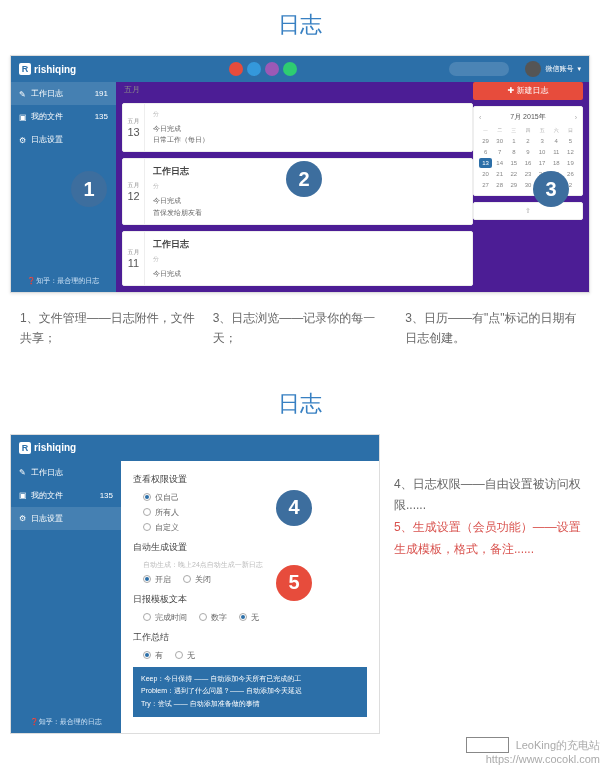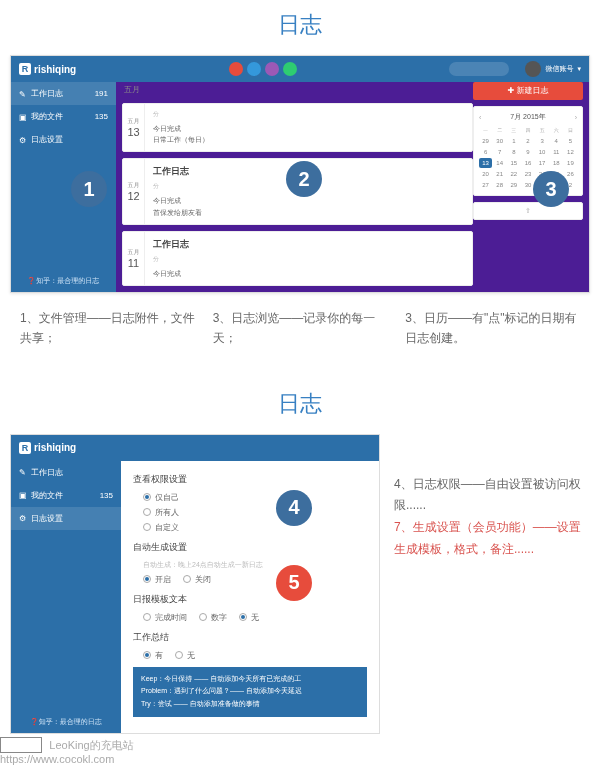--- a/index.html
+++ b/index.html
@@ -56,21 +56,21 @@
 .radio .r{width:8px;height:8px;border:1px solid #aaa;border-radius:50%;display:inline-flex;align-items:center;justify-content:center}
 .radio .r.on::after{content:"";width:4px;height:4px;background:#2c6fa8;border-radius:50%}
 .hint{font-size:7px;color:#bbb;margin-left:10px}
 .gen-box{background:#2c6fa8;color:#fff;padding:6px 8px;margin-top:6px;font-size:7px;line-height:1.8}
 .gen-box .line{white-space:nowrap}
 .section2-row{display:flex;align-items:flex-start;gap:14px;padding:0 10px}
 .section2-row .app2{flex:0 0 370px;margin:0}
 .right-text{flex:1;font-size:12px;line-height:1.8;color:#666;padding-top:40px}
 .right-text .hint2{font-style:italic;color:#aaa;font-size:11px;margin:4px 0 20px}
 .right-text .c5{color:#d9534f}
-.watermark{position:fixed;bottom:10px;left:0;right:0;text-align:left;font-size:11px;color:#aaa}
+.watermark{position:fixed;bottom:10px;left:0;right:0;text-align:right;font-size:11px;color:#aaa}
 .watermark .box{display:inline-block;border:1px solid #888;padding:1px 14px;margin-right:4px}
 </style>
 </head>
 <body>
 
 <div class="section">
   <div class="section-title">日志</div>
 
   <div class="app" style="min-height:200px">
     <div class="header">
@@ -322,21 +322,21 @@
           <div class="line">Try：尝试 —— 自动添加准备做的事情</div>
         </div>
       </div>
 
       <div class="badge b4" style="left:265px;top:55px">4</div>
       <div class="badge b5" style="left:265px;top:130px">5</div>
     </div>
 
     <div class="right-text">
       <div>4、日志权限——自由设置被访问权限......</div>
-      <div class="c5">7、生成设置（会员功能）——设置生成模板，格式，备注......</div>
+      <div class="c5">5、生成设置（会员功能）——设置生成模板，格式，备注......</div>
     </div>
   </div>
 </div>
 
 <div class="watermark">
   <span class="box">&nbsp;&nbsp;&nbsp;&nbsp;</span>
   <span>LeoKing的充电站</span><br>
   <span>https://www.cocokl.com</span>
 </div>
 

